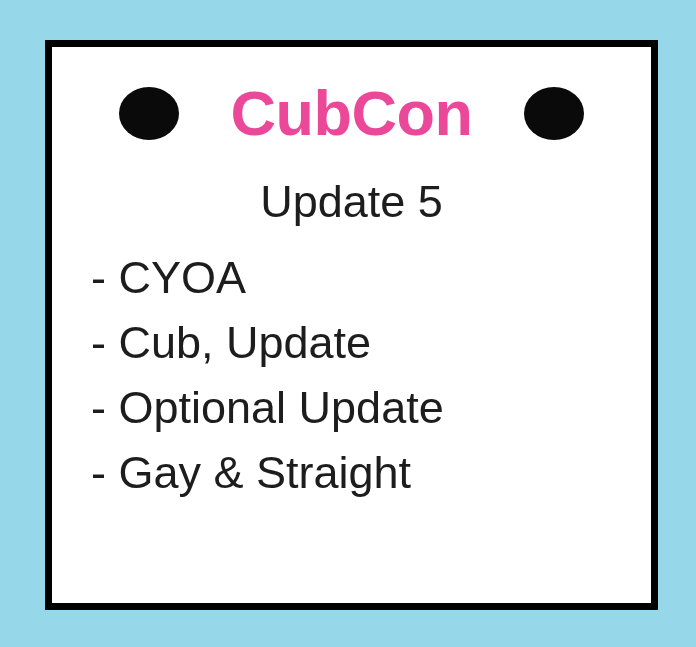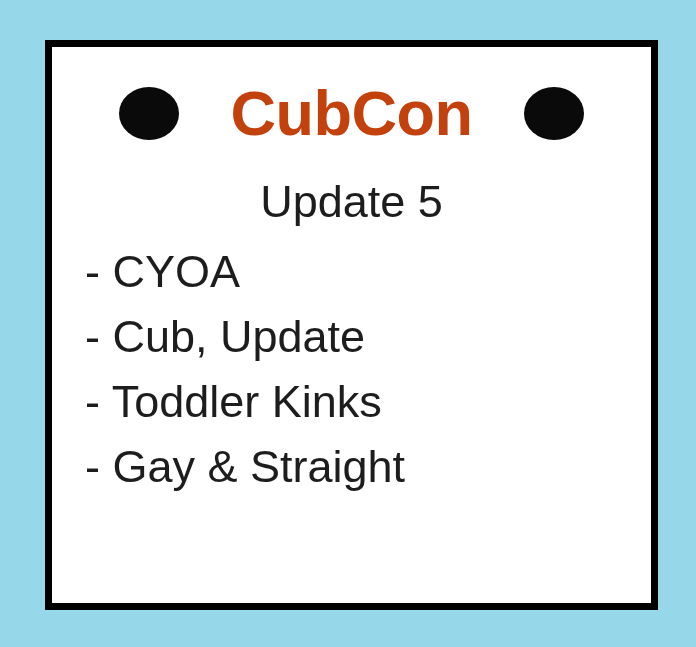--- a/index.html
+++ b/index.html
@@ -47,21 +47,21 @@
     width: 60px;
     height: 53px;
     background: #0a0a0a;
     border-radius: 50%;
     flex: 0 0 auto;
   }
 
   #title-text {
     font-size: 63px;
     font-weight: bold;
-    color: #c2410c;
+    color: #ec4899;
     letter-spacing: -0.5px;
     line-height: 1;
     margin: 0 52px;
     white-space: nowrap;
     font-family: "Liberation Sans", sans-serif;
   }
 
   #subtitle {
     position: absolute;
     left: 0;
@@ -73,21 +73,21 @@
     color: #1d1d1d;
     line-height: 1.1;
     font-family: "Liberation Sans", sans-serif;
   }
 
   #bullet-list {
     position: absolute;
     left: 33px;
     top: 192px;
     right: 10px;
-    margin: 0;
+    margin: 6px;
     padding: 0;
     list-style: none;
   }
 
   .bullet-item {
     font-size: 45px;
     font-weight: normal;
     color: #1d1d1d;
     line-height: 65px;
     white-space: nowrap;
@@ -105,19 +105,19 @@
       <span class="title-dot"></span>
       <span id="title-text">CubCon</span>
       <span class="title-dot"></span>
     </div>
 
     <div id="subtitle">Update 5</div>
 
     <ul id="bullet-list">
       <li class="bullet-item">- CYOA</li>
       <li class="bullet-item">- Cub, Update</li>
-      <li class="bullet-item">- Toddler Kinks</li>
+      <li class="bullet-item">- Optional Update</li>
       <li class="bullet-item">- Gay &amp; Straight</li>
     </ul>
 
   </div>
 
 </div>
 
 </body></html>

